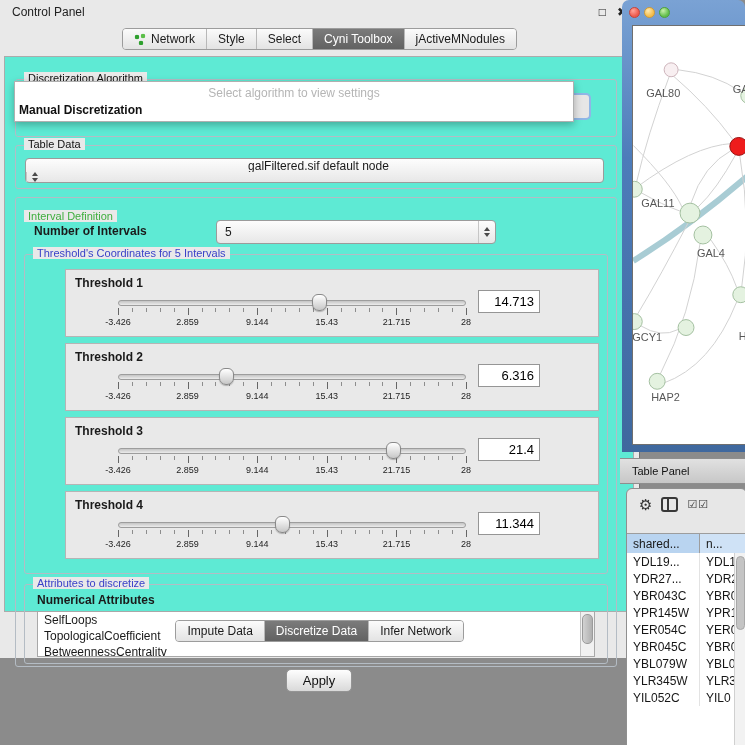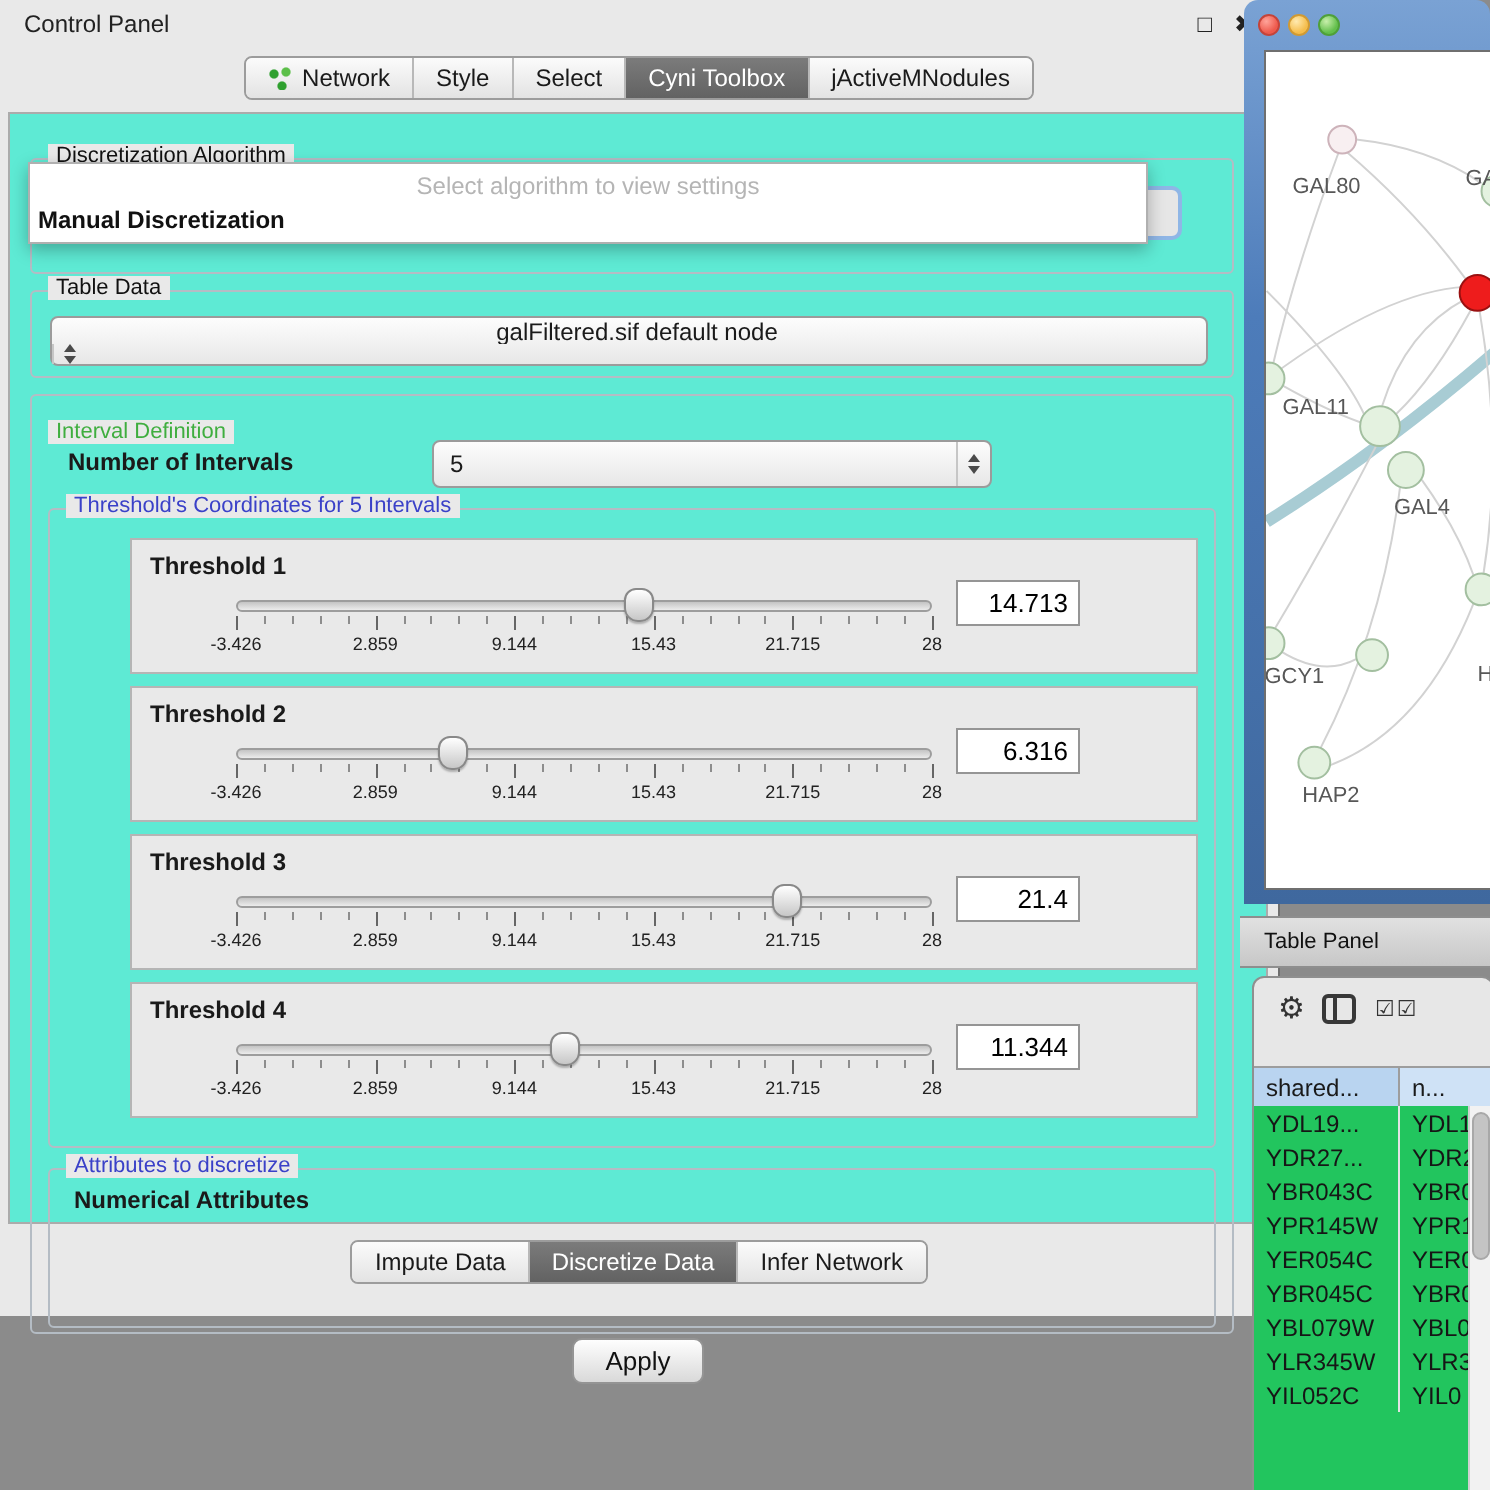--- a/index.html
+++ b/index.html
@@ -85,21 +85,21 @@
   #table-panel-bar{position:absolute;left:620px;top:458px;right:0;height:24px;background:linear-gradient(#e1e1e1,#c7c7c7);border-top:1px solid #8e8e8e;border-bottom:1px solid #8e8e8e;display:flex;align-items:center;padding-left:12px;font-size:11px;color:#111;}
   #table-window{position:absolute;left:626px;top:488px;width:119px;height:257px;background:#e7e7e7;border:1px solid #8f8f8f;border-radius:6px 6px 0 0;overflow:hidden;}
   #table-toolbar{height:30px;display:flex;align-items:center;gap:9px;padding-left:12px;}
   .gear-glyph{font-size:15px;color:#333;line-height:1;}
   .columns-icon{width:13px;height:11px;border:2px solid #383838;border-radius:3px;background:linear-gradient(to right,transparent 0 3.5px,#383838 3.5px 5.5px,transparent 5.5px);}
   .checks-glyph{font-size:11px;color:#333;letter-spacing:1px;}
   #table-header{position:absolute;left:0;right:0;top:44px;height:19px;display:flex;border-top:1px solid #9d9d9d;border-bottom:1px solid #9d9d9d;background:#cfe2f6;font-size:12px;}
   .th{display:flex;align-items:center;padding-left:6px;overflow:hidden;white-space:nowrap;}
   .th.c1{width:66px;background:#b9d4f0;border-right:1px solid #9d9d9d;flex:none;}
   .th.c2{flex:1;}
-  #table-rows{position:absolute;left:0;right:11px;top:64px;bottom:0;background:#22c55e;}
+  #table-rows{position:absolute;left:0;right:11px;top:64px;bottom:0;background:#ffffff;}
   .trow{display:flex;height:17px;font-size:12px;color:#161616;}
   .td{display:flex;align-items:center;padding-left:6px;overflow:hidden;white-space:nowrap;}
   .td.c1{width:66px;border-right:1px solid #e3e3e3;flex:none;}
   .td.c2{flex:1;}
   #table-scrollbar{position:absolute;right:0;top:64px;bottom:0;width:11px;background:#f2f2f2;border-left:1px solid #d0d0d0;}
   .sb-thumb{position:absolute;left:1px;right:1px;top:3px;height:72px;background:#c4c4c4;border:1px solid #a8a8a8;border-radius:5px;}
 </style>
 </head>
 <body>
 
@@ -349,20 +349,30 @@
       <div class="tp-thumb" style="left: 46.9993%;"></div>
     </div>
     <input class="tp-value" value="11.344" style="">
   </div>
 </div>
       </div>
 
       <div class="tb-group blue" id="attrs-group">
         <span class="tb-title">Attributes to discretize</span>
         <span id="attr-title">Numerical Attributes</span>
+        <div id="attr-list">
+          <div id="attr-list-items">
+              <div class="attr-item">SelfLoops</div>
+              <div class="attr-item">TopologicalCoefficient</div>
+              <div class="attr-item">BetweennessCentrality</div>
+            </div>
+          <div id="attr-scrollbar">
+            <div id="attr-thumb"></div>
+          </div>
+        </div>
       </div>
     </div>
 
     <button id="apply-btn">Apply</button>
   </div>
 
   <div id="bottom-tabbar">
     <div class="tabstrip" id="bottom-tabs">
         <div class="tab">
           <span>Impute Data</span>

